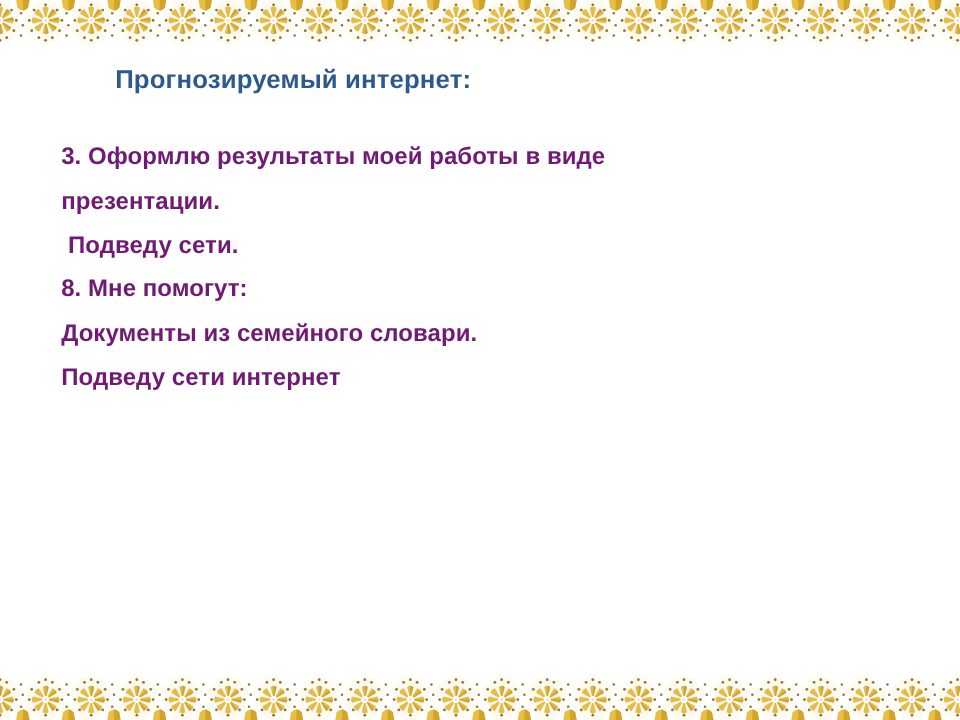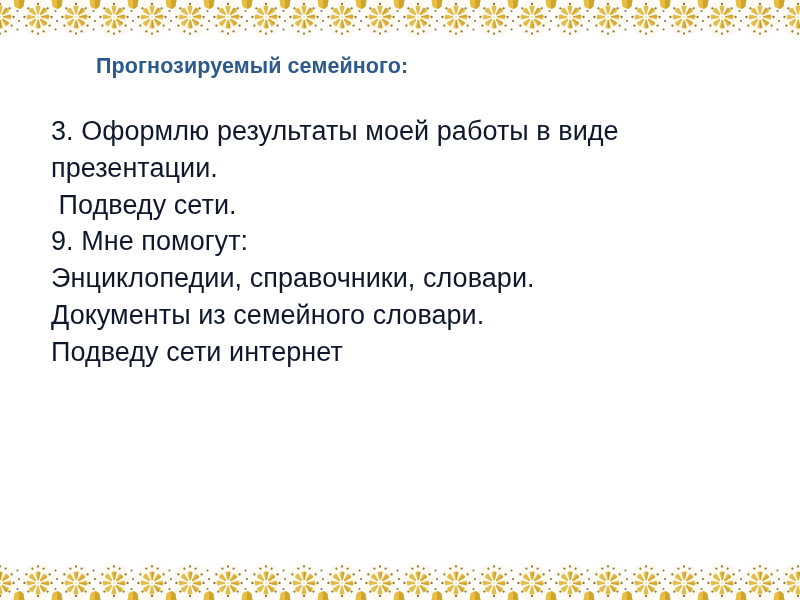--- a/index.html
+++ b/index.html
@@ -52,23 +52,23 @@
   }
 
   
   .body-block {
     position: absolute;
     left: 51px;
     top: 113px;
     width: 700px;
   }
   .body-line {
-    font-size: 27px;
-    font-weight: normal;
-    color: #0f172a;
+    font-size: 20px;
+    font-weight: bold;
+    color: #701a75;
     line-height: 36.8px;
     white-space: pre;
     letter-spacing: 0.05px;
   }
 </style>
 </head>
 <body>
 
 <div id="slide">
 
@@ -154,28 +154,27 @@
         <use href="#daisy-tile" x="608"></use> 
           <use href="#daisy-tile" x="646"></use>
         <use href="#daisy-tile" x="684"></use> 
           <use href="#daisy-tile" x="722"></use>
         <use href="#daisy-tile" x="760"></use> 
           <use href="#daisy-tile" x="798"></use>
       </g>
     </svg>
   </div>
 
-  <div class="slide-title">Прогнозируемый семейного:</div>
+  <div class="slide-title">Прогнозируемый интернет:</div>
 
   <div class="body-block">
     <div class="body-line">3. Оформлю результаты моей работы в виде</div>
     <div class="body-line">презентации.</div>
     <div class="body-line"> Подведу сети.</div>
-    <div class="body-line">9. Мне помогут:</div>
-    <div class="body-line">Энциклопедии, справочники, словари.</div>
+    <div class="body-line">8. Мне помогут:</div>
     <div class="body-line">Документы из семейного словари.</div>
     <div class="body-line">Подведу сети интернет</div>
   </div>
 
   <div class="border-strip border-bottom">
     <svg class="strip-inner" viewBox="0 0 800 42" preserveAspectRatio="none" xmlns="http://www.w3.org/2000/svg">
       <g>
         <use href="#daisy-tile" x="0"></use>   
           <use href="#daisy-tile" x="38"></use>
         <use href="#daisy-tile" x="76"></use>  

